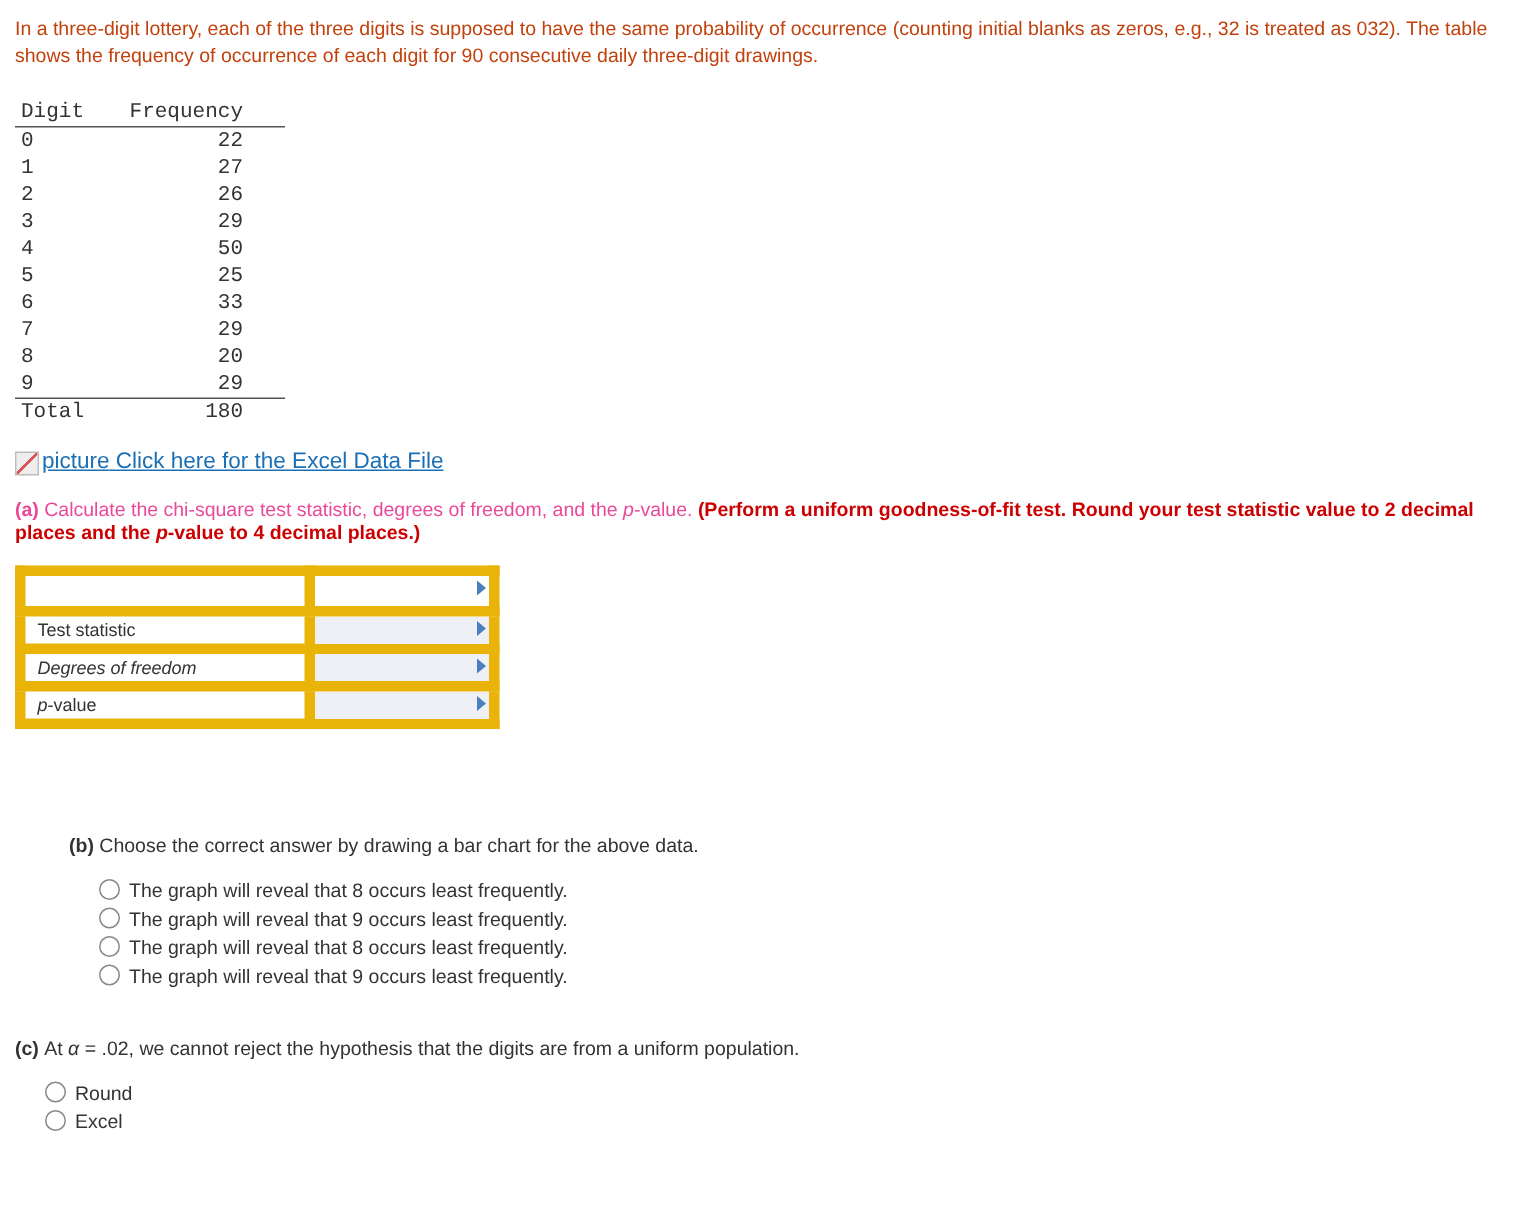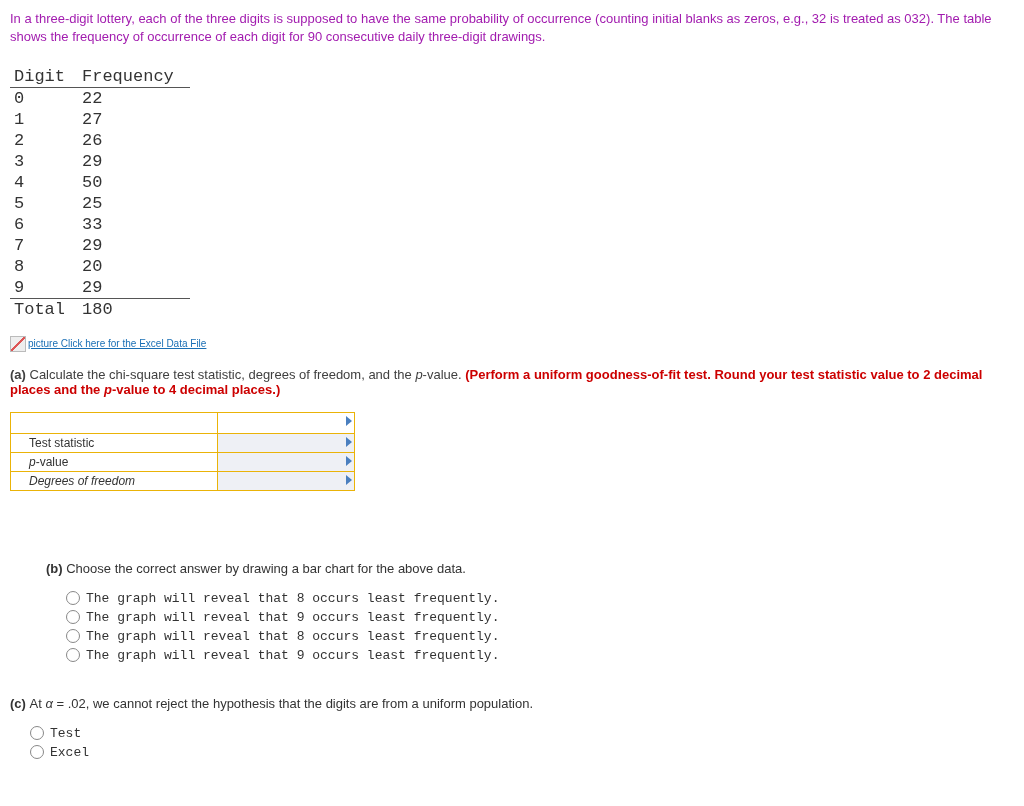--- a/index.html
+++ b/index.html
@@ -1,39 +1,39 @@
 <!DOCTYPE html>
 <html><head>
   <meta charset="utf-8">
   <style>
     body { font-family: Arial, sans-serif; font-size: 13px; color: #333; margin: 0; padding: 10px; background: #fff; }
-    .intro { color: #a21caf; margin-bottom: 20px; line-height: 1.4; }
-    .freq-table { font-family: 'Courier New', monospace; font-size: 17px; margin-bottom: 15px; }
+    .intro { color: #c2410c; margin-bottom: 20px; line-height: 1.4; }
+    .freq-table { font-family: 'Courier New', monospace; font-size: 14px; margin-bottom: 15px; }
     .freq-table .header { display: flex; border-bottom: 1px solid #555; width: 180px; }
     .freq-table .row { display: flex; width: 180px; }
     .freq-table .row.lastrow { border-bottom: 1px solid #555; }
     .freq-table .row.totalrow { }
     .freq-table .c1 { width: 60px; text-align: left; padding: 1px 4px; }
-    .freq-table .c2 { width: 80px; padding: 1px 4px; }
+    .freq-table .c2 { width: 80px; text-align: right; padding: 1px 4px; }
     .excel-link { margin: 10px 0 15px 0; }
-    .excel-link a { color: #1a6fb5; text-decoration: underline; font-size: 10px; }
+    .excel-link a { color: #1a6fb5; text-decoration: underline; font-size: 15px; }
     .broken-img { display: inline-block; width: 14px; height: 14px; border: 1px solid #bbb; background: linear-gradient(135deg,#eee 45%,#d55 45%,#d55 55%,#eee 55%); vertical-align: middle; margin-right: 2px; }
     .part-a { margin-bottom: 20px; }
-    .part-a .txt { color: #404040; }
+    .part-a .txt { color: #ec4899; }
     .part-a .red { color: #c00; font-weight: bold; }
     .ital { font-style: italic; }
     .answer-table { border-collapse: collapse; margin-top: 15px; }
-    .answer-table td { border: 1px solid #eab308; font-size: 12px; padding: 2px 18px; }
+    .answer-table td { border: 7px solid #eab308; font-size: 12px; padding: 2px 8px; }
     .answer-table .blankrow td { height: 16px; }
     .answer-table .label { width: 170px; background: #fff; }
     .answer-table .inputcell { width: 100px; background: #eef0f5; position: relative; }
     .answer-table .inputcell::after { content: ""; position: absolute; right: 2px; top: 3px; width: 0; height: 0; border-top: 5px solid transparent; border-bottom: 5px solid transparent; border-left: 6px solid #4a7fbf; }
     .part-b { margin-top: 70px; margin-left: 36px; }
     .options { margin: 15px 0 0 20px; }
-    .opt { margin: 4px 0; display: flex; align-items: center; font-family: Liberation Mono, monospace; }
+    .opt { margin: 4px 0; display: flex; align-items: center; }
     .opt .radio { width: 12px; height: 12px; border: 1px solid #888; border-radius: 50%; margin-right: 6px; flex-shrink: 0; }
     .part-c { margin-top: 33px; }
     .tf-options { margin: 15px 0 0 20px; }
     .alpha { font-style: italic; }
   </style>
 </head>
 <body>
 
 <div class="intro">In a three-digit lottery, each of the three digits is supposed to have the same probability of occurrence (counting initial blanks as zeros, e.g., 32 is treated as 032). The table shows the frequency of occurrence of each digit for 90 consecutive daily three-digit drawings.</div>
 
@@ -99,25 +99,25 @@
     <tbody>
         <tr class="blankrow">
           <td class="label"></td>
           <td class="inputcell" style="background:#fff"></td>
         </tr>
     <tr>
           <td class="label">Test statistic</td>
           <td class="inputcell"></td>
         </tr>
     <tr>
-          <td class="label"><span class="ital">p</span><span>-value</span></td>
+          <td class="label ital">Degrees of freedom</td>
           <td class="inputcell"></td>
         </tr>
     <tr>
-          <td class="label ital">Degrees of freedom</td>
+          <td class="label"><span class="ital">p</span><span>-value</span></td>
           <td class="inputcell"></td>
         </tr>
   </tbody>
     </table>
 </div>
 
 <div class="part-b">
   <b>(b) </b><span>Choose the correct answer by drawing a bar chart for the above data.</span>
   <div class="options">
     <div class="opt">
@@ -137,20 +137,20 @@
         <span>The graph will reveal that 9 occurs least frequently.</span>
       </div>
   </div>
 </div>
 
 <div class="part-c">
   <b>(c) </b><span>At </span><span class="alpha">α</span><span> = .02, we cannot reject the hypothesis that the digits are from a uniform population.</span>
   <div class="tf-options">
     <div class="opt">
         <span class="radio"></span>
-        <span>Test</span>
+        <span>Round</span>
       </div>
     <div class="opt">
         <span class="radio"></span>
         <span>Excel</span>
       </div>
   </div>
 </div>
 
 </body></html>

